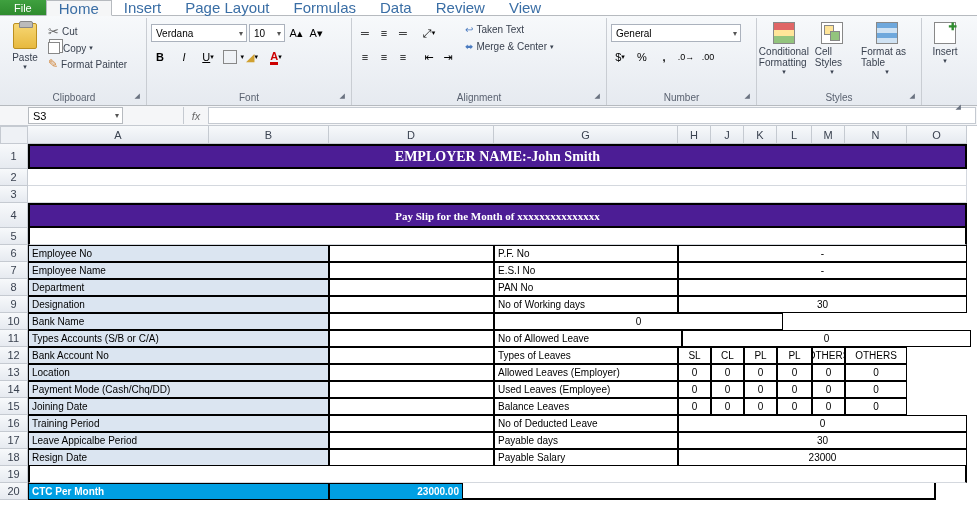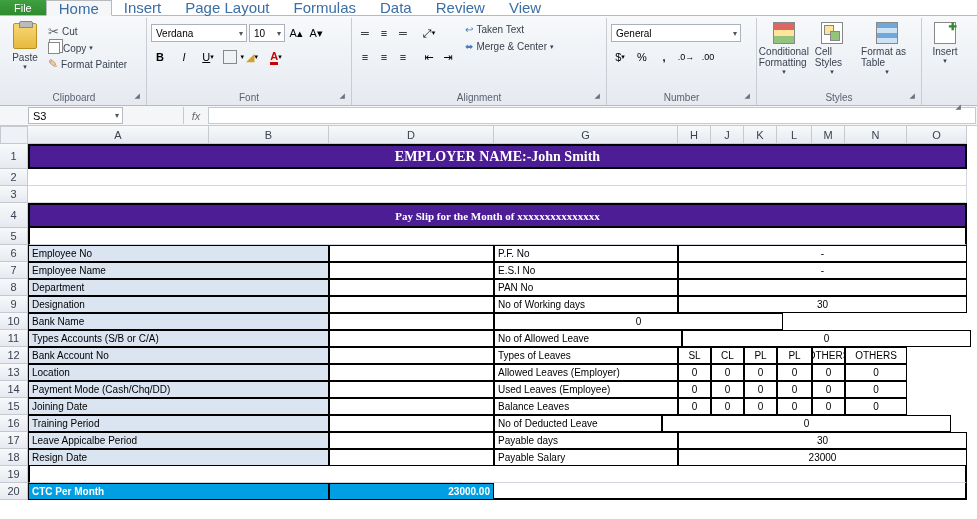--- a/index.html
+++ b/index.html
@@ -392,38 +392,38 @@
           <div class="cell grey-border-cell ctr" style="width: 33px;">0</div>
           <div class="cell grey-border-cell ctr" style="width: 33px;">0</div>
           <div class="cell grey-border-cell ctr" style="width: 33px;">0</div>
           <div class="cell grey-border-cell ctr" style="width: 35px;">0</div>
           <div class="cell grey-border-cell ctr" style="width: 33px;">0</div>
           <div class="cell grey-border-cell ctr bthick-r" style="width: 62px;">0</div>
         </div>
         <div class="row">
           <div class="cell lab bthick-l" style="width: 301px;">Training Period</div>
           <div class="cell grey-border-cell" style="width: 165px;"></div>
-          <div class="cell grey-border-cell" style="width: 168px;">No of Deducted Leave</div>
+          <div class="cell grey-border-cell" style="width: 184px;">No of Deducted Leave</div>
           <div class="cell grey-border-cell ctr bthick-r" style="width: 289px;">0</div>
         </div>
         <div class="row">
           <div class="cell lab bthick-l" style="width: 301px;">Leave Appicalbe Period</div>
           <div class="cell grey-border-cell" style="width: 165px;"></div>
           <div class="cell grey-border-cell" style="width: 184px;">Payable days</div>
           <div class="cell grey-border-cell ctr bthick-r" style="width: 289px;">30</div>
         </div>
         <div class="row">
           <div class="cell lab bthick-l" style="width: 301px;">Resign Date</div>
           <div class="cell grey-border-cell" style="width: 165px;"></div>
           <div class="cell grey-border-cell" style="width: 184px;">Payable Salary</div>
           <div class="cell grey-border-cell ctr bthick-r" style="width: 289px;">23000</div>
         </div>
         <div class="row">
           <div class="cell bthick-l bthick-r" style="width: 939px;"></div>
         </div>
         <div class="row">
           <div class="cell ctc bthick-l" style="width: 301px;">CTC Per Month</div>
-          <div class="cell ctc rt" style="width: 165px; text-align: center;">23000.00</div>
+          <div class="cell ctc rt" style="width: 134px; text-align: center;">23000.00</div>
           <div class="cell bthick-r bthick-bot" style="width: 473px;"></div>
         </div>
       </div>
   </div>
 </div>
 
 </body></html>

